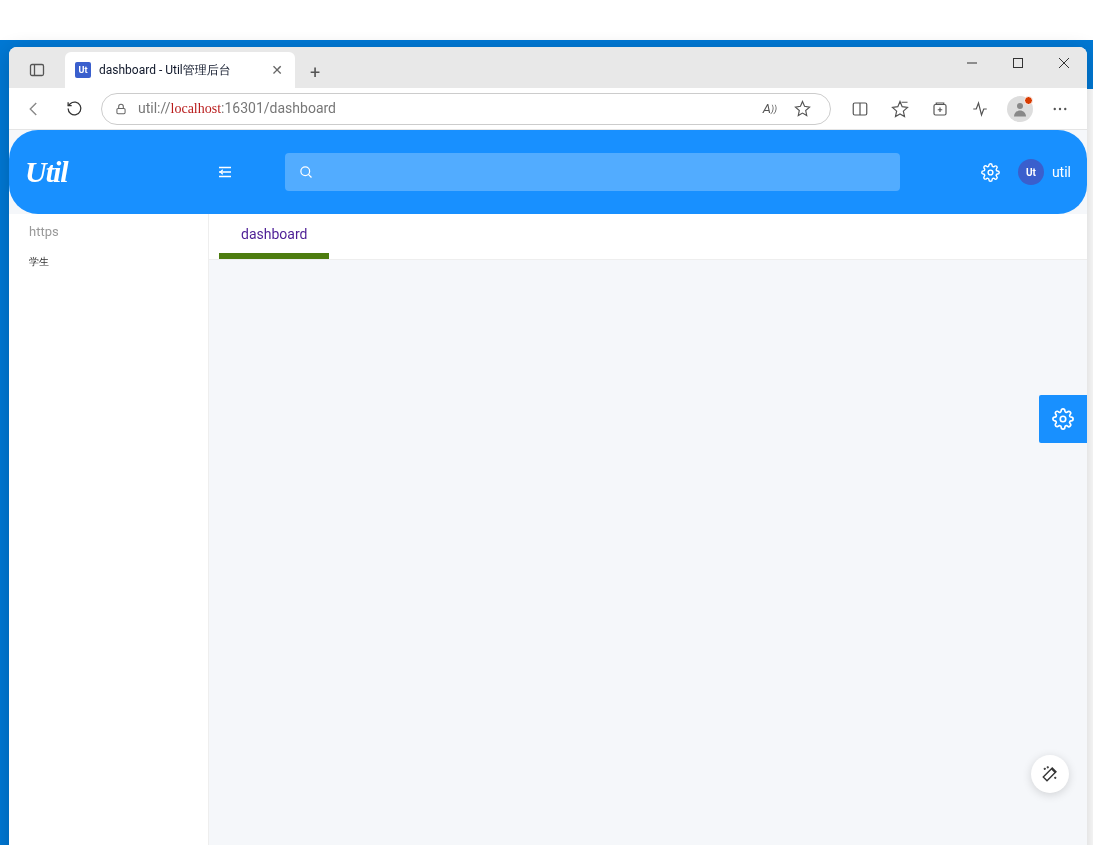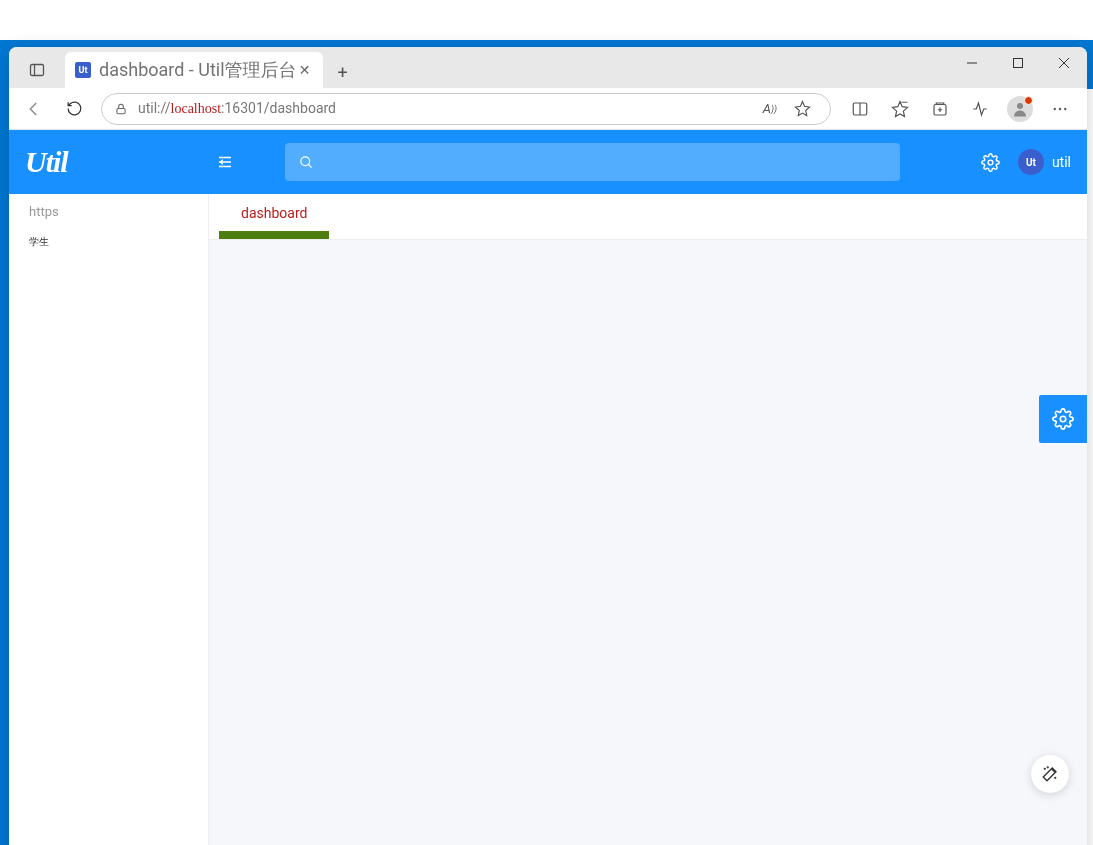--- a/index.html
+++ b/index.html
@@ -9,21 +9,21 @@
 .desktop { width: 100%; height: 100%; background: linear-gradient(to bottom, #0078d4 0%, #0078d4 100%); position: relative; margin-top: 40px; }
 
 
 .browser-window { position: absolute; top: 7px; left: 9px; right: 6px; bottom: 10px; background: #fff; border-radius: 8px 8px 0 0; box-shadow: 0 4px 20px rgba(0,0,0,0.2); display: flex; flex-direction: column; overflow: hidden; }
 
 
 .tab-bar { height: 41px; background: #e8e8e8; display: flex; align-items: flex-end; padding-left: 8px; position: relative; }
 .tab-panel-icon { width: 40px; height: 36px; display: flex; align-items: center; justify-content: center; color: #555; cursor: pointer; }
 .browser-tab { height: 36px; background: #fff; border-radius: 6px 6px 0 0; display: flex; align-items: center; padding: 0 10px; margin-left: 8px; min-width: 230px; cursor: pointer; }
 .browser-tab .favicon { width: 16px; height: 16px; background: #3a5fcd; color: #fff; font-size: 9px; font-weight: bold; display: flex; align-items: center; justify-content: center; border-radius: 2px; margin-right: 8px; }
-.browser-tab .tab-title { font-size: 18px; color: #737373; flex: 1; white-space: nowrap; overflow: hidden; }
+.browser-tab .tab-title { font-size: 12px; color: #0f172a; flex: 1; white-space: nowrap; overflow: hidden; }
 .browser-tab .tab-close { width: 16px; height: 16px; display: flex; align-items: center; justify-content: center; color: #666; font-size: 14px; cursor: pointer; }
 .new-tab-btn { width: 32px; height: 32px; display: flex; align-items: center; justify-content: center; color: #555; font-size: 18px; cursor: pointer; margin-left: 4px; }
 .window-controls { position: absolute; right: 0; top: 0; height: 32px; display: flex; }
 .win-ctrl { width: 46px; height: 32px; display: flex; align-items: center; justify-content: center; color: #333; cursor: pointer; }
 .win-ctrl svg { width: 10px; height: 10px; }
 
 
 .address-bar { height: 42px; background: #fff; border-bottom: 1px solid #e5e5e5; display: flex; align-items: center; padding: 0 8px; gap: 6px; }
 .nav-btn { width: 34px; height: 34px; display: flex; align-items: center; justify-content: center; color: #888; border-radius: 4px; cursor: pointer; }
 .nav-btn.enabled { color: #333; }
@@ -35,21 +35,21 @@
 .toolbar-icons { display: flex; gap: 2px; align-items: center; }
 .toolbar-icon { width: 38px; height: 34px; display: flex; align-items: center; justify-content: center; color: #555; cursor: pointer; border-radius: 4px; }
 .profile-avatar { width: 26px; height: 26px; border-radius: 50%; background: #ddd; position: relative; display: flex; align-items: center; justify-content: center; }
 .profile-avatar::after { content: ''; position: absolute; top: 0; right: 0; width: 7px; height: 7px; background: #d83b01; border-radius: 50%; border: 1px solid #fff; }
 .profile-avatar svg { width: 18px; height: 18px; fill: #888; }
 
 
 .app-viewport { flex: 1; display: flex; flex-direction: column; position: relative; background: #f5f7fa; overflow: hidden; }
 
 
-.app-header { height: 64px; background: #1890ff; display: flex; align-items: center; padding: 0 16px; color: #fff; }
+.app-header { height: 84px; background: #1890ff; display: flex; align-items: center; padding: 0 16px; color: #fff; border-radius: 29px; }
 .app-logo { font-family: Georgia, serif; font-size: 30px; font-weight: bold; font-style: italic; letter-spacing: -1px; width: 180px; }
 .menu-toggle { width: 40px; height: 40px; display: flex; align-items: center; justify-content: center; cursor: pointer; color: #fff; }
 .search-wrap { flex: 0 1 615px; margin-left: 40px; }
 .search-box { height: 38px; background: rgba(255,255,255,0.25); border-radius: 4px; display: flex; align-items: center; padding: 0 14px; }
 .search-box input { flex: 1; background: transparent; border: none; outline: none; color: #fff; font-size: 14px; }
 .search-box input::placeholder { color: rgba(255,255,255,0.9); }
 .search-box .search-ic { margin-right: 8px; color: #fff; display: flex; }
 .header-right { margin-left: auto; display: flex; align-items: center; gap: 18px; }
 .settings-ic { cursor: pointer; display: flex; color: #fff; }
 .user-block { display: flex; align-items: center; gap: 8px; cursor: pointer; }
@@ -57,21 +57,21 @@
 .user-name { font-size: 14px; color: #fff; }
 
 
 .app-body { flex: 1; display: flex; overflow: hidden; }
 .sidebar { width: 200px; background: #fff; border-right: 1px solid #eee; }
 .sidebar-group { padding: 10px 20px 6px; font-size: 13px; color: #999; }
 .sidebar-item { padding: 10px 20px; font-size: 10px; color: #333; cursor: pointer; }
 
 .main-area { flex: 1; display: flex; flex-direction: column; background: #f5f7fa; }
 .tabs-row { height: 46px; background: #fff; border-bottom: 1px solid #eee; display: flex; align-items: stretch; padding: 0 10px; }
-.content-tab { padding: 0 22px; display: flex; align-items: center; font-size: 14px; color: #b91c1c; border-bottom: 8px solid #4d7c0f; cursor: pointer; }
+.content-tab { padding: 0 22px; display: flex; align-items: center; font-size: 14px; color: #4c1d95; border-bottom: 6px solid #4d7c0f; cursor: pointer; }
 .content-area { flex: 1; }
 
 
 .float-settings { position: absolute; right: 0; top: 265px; width: 48px; height: 48px; background: #1890ff; display: flex; align-items: center; justify-content: center; color: #fff; cursor: pointer; border-radius: 2px 0 0 2px; }
 
 
 .float-magic { position: absolute; right: 18px; bottom: 82px; width: 38px; height: 38px; background: #fff; border-radius: 50%; box-shadow: 0 2px 10px rgba(0,0,0,0.15); display: flex; align-items: center; justify-content: center; color: #333; cursor: pointer; }
 
 
 .right-sliver { position: absolute; top: 49px; right: 0; bottom: 10px; width: 6px; background: #fff; }

